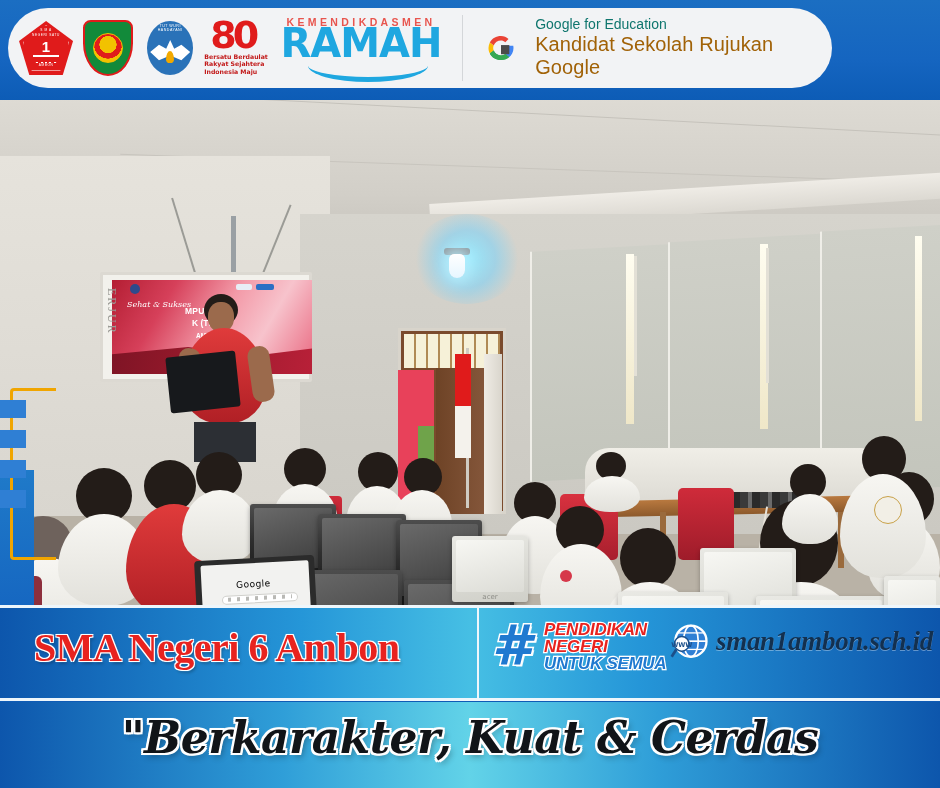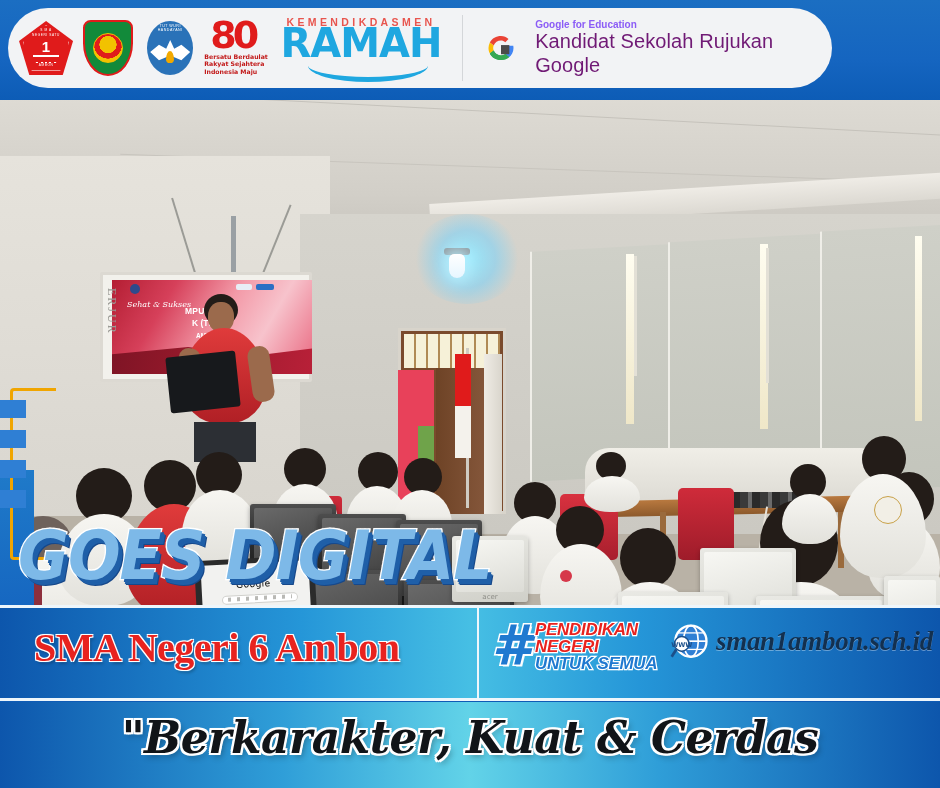--- a/index.html
+++ b/index.html
@@ -130,22 +130,22 @@
     position: absolute; left: 28px; right: 14px; bottom: 2px; height: 20px;
     border-bottom: 5px solid #1fa7e0;
     border-radius: 0 0 60% 60% / 0 0 100% 100%;
   }
 
   
   .header-divider { width: 1px; height: 66px; background: #d4d6d9; margin: 0 12px 0 14px; }
   .google-block { display: flex; align-items: center; gap: 14px; }
   .g-logo { width: 40px; height: 40px; flex: 0 0 40px; position: relative; }
   .g-text-wrap { line-height: 1.18; }
-  .g-sup { font-size: 10px; color: #8b5cf6; font-weight: 700; }
-  .g-main { font-size: 20px; color: #701a75; font-weight: 400; letter-spacing: .1px; }
+  .g-sup { font-size: 14px; color: #0f766e; font-weight: 400; }
+  .g-main { font-size: 20px; color: #a16207; font-weight: 400; letter-spacing: .1px; }
 
   
   .photo {
     position: absolute; left: 0; top: 96px; width: 940px; height: 520px;
     overflow: hidden; z-index: 5;
     background: #b9b2a6;
   }
   .ph { position: absolute; }
 
   
@@ -340,21 +340,21 @@
 
   
   .hash-logo { position: absolute; left: 492px; top: 618px; z-index: 38; display: flex; align-items: center; }
   .hash-mark {
     font-size: 56px; font-weight: 800; color: #1f79d0; line-height: .85;
     font-family: "DejaVu Sans", sans-serif; font-style: italic;
     -webkit-text-stroke: 3px #ffffff; paint-order: stroke fill;
     text-shadow: 2px 2px 0 rgba(255,255,255,.9);
     margin-right: -4px;
   }
-  .hash-lines { line-height: 1; margin-left: 8px; margin-top: 3px; }
+  .hash-lines { line-height: 1; margin-left: 17px; margin-top: 3px; }
   .hl1, .hl2 {
     font-size: 17px; font-weight: 800; font-style: italic; color: #e8231f;
     -webkit-text-stroke: 2.4px #ffffff; paint-order: stroke fill; letter-spacing: -.3px;
   }
   .hl3 {
     font-size: 17px; font-weight: 800; font-style: italic; color: #1f79d0;
     -webkit-text-stroke: 2.4px #ffffff; paint-order: stroke fill; letter-spacing: -.3px;
   }
 
   
@@ -607,23 +607,20 @@
           <div class="g-text-wrap">
             <div class="g-sup">Google for Education</div>
             <div class="g-main">Kandidat Sekolah Rujukan Google</div>
           </div>
         </div>
 
       </div>
     </div>
   </div>
 
-  <div class="goes-wrap">
-    <div class="goes-title">GOES DIGITAL</div>
-  </div>
 
   <div class="band-rule rule-1"></div>
   <div class="band band-1"></div>
   <div class="band-vdiv"></div>
   <div class="band-rule rule-2"></div>
   <div class="band band-2"></div>
 
   <div class="school-name">SMA Negeri 6 Ambon</div>
 
   <div class="hash-logo">

